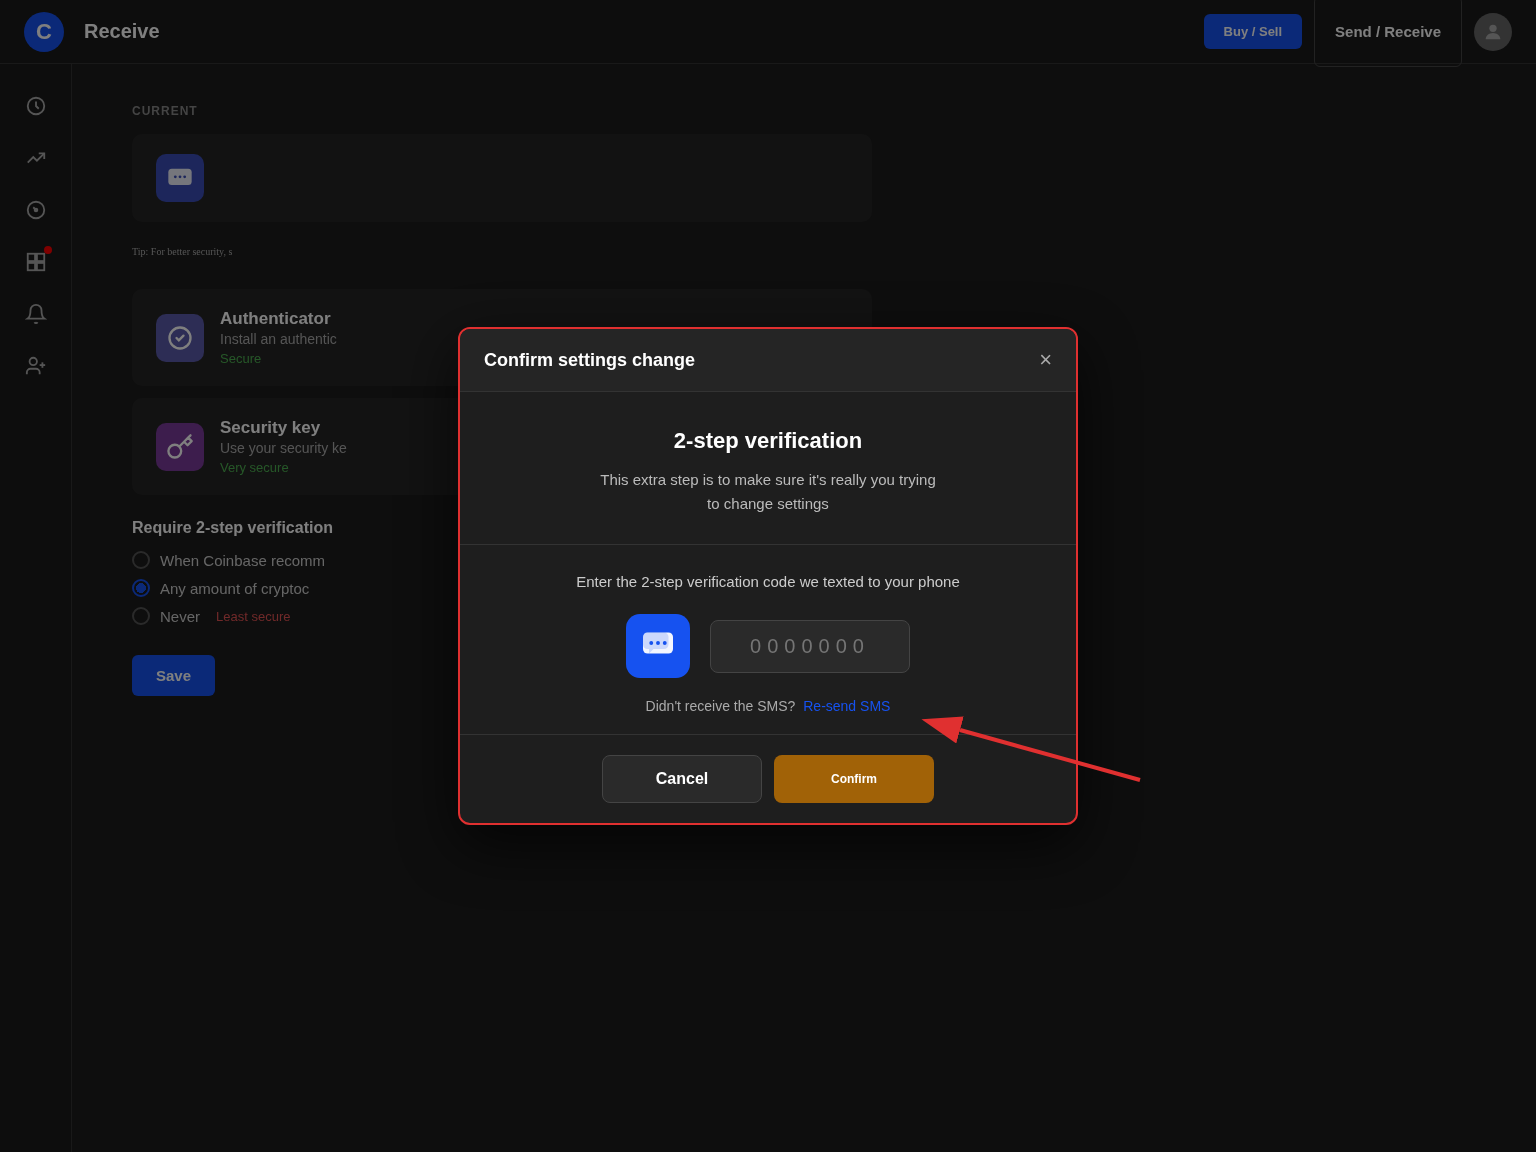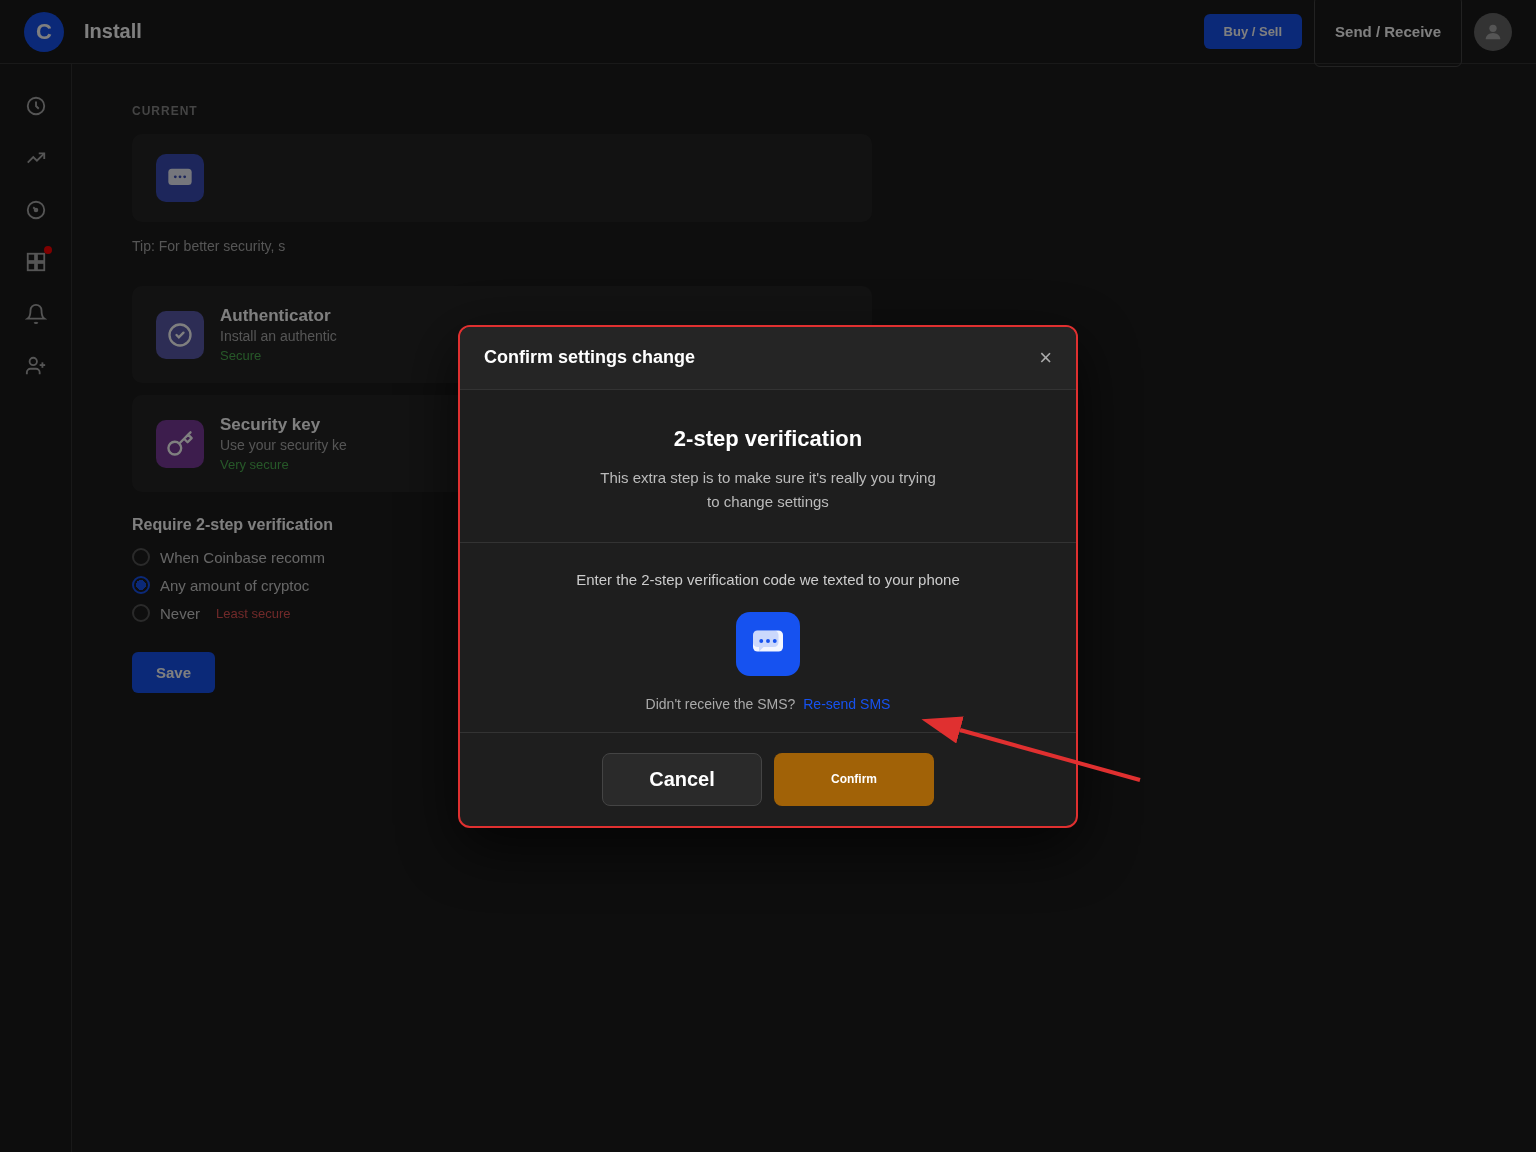--- a/index.html
+++ b/index.html
@@ -158,24 +158,25 @@
       justify-content: center;
       flex-shrink: 0;
     }
     .card-info { flex: 1; }
     .card-title { font-size: 17px; font-weight: 600; color: #fff; }
     .card-subtitle { font-size: 14px; color: #aaa; margin-top: 2px; }
     .card-status-orange { font-size: 13px; color: #f5a623; margin-top: 4px; }
     .card-status-green { font-size: 13px; color: #4caf50; margin-top: 4px; }
 
     .tip-text {
-      font-size: 14px;
+      font-size: 10px;
       color: #aaa;
-      margin: 16px 0 32px 0;
+      margin: 24px 0 32px 0;
       max-width: 740px;
+      font-family: Liberation Serif, serif;
     }
     .tip-text span { color: #aaa; }
 
     .other-label {
       font-size: 12px;
       font-weight: 700;
       color: #888;
       letter-spacing: 1px;
       margin-bottom: 16px;
       text-transform: uppercase;
@@ -331,21 +332,21 @@
       display: flex;
       gap: 12px;
       justify-content: center;
     }
     .btn-cancel {
       background: #2a2a2a;
       color: #fff;
       border: 1px solid #444;
       border-radius: 8px;
       padding: 14px 40px;
-      font-size: 20px;
+      font-size: 16px;
       font-weight: 600;
       cursor: pointer;
       min-width: 160px;
     }
     .btn-confirm {
       background: #a16207;
       color: #fff;
       border: none;
       border-radius: 8px;
       padding: 14px 40px;
@@ -365,21 +366,21 @@
       overflow: visible;
     }
   </style>
 </head>
 <body>
 
 <div class="topbar">
   <div class="topbar-logo">
     <span>C</span>
   </div>
-  <div class="topbar-title">Install</div>
+  <div class="topbar-title">Receive</div>
   <div class="topbar-actions">
     <button class="btn-buy-sell">Buy / Sell</button>
     <button class="btn-send-receive">Send / Receive</button>
     <div class="avatar">
       <svg width="22" height="22" viewBox="0 0 24 24" fill="#aaa">
         <circle cx="12" cy="8" r="4"></circle>
           <path d="M4 20c0-4 3.6-7 8-7s8 3 8 7"></path>
       </svg>
     </div>
   </div>
@@ -522,20 +523,21 @@
       <div class="verify-row">
         <div class="sms-icon">
           <svg width="36" height="36" viewBox="0 0 24 24" fill="none">
             <rect x="2" y="3" width="20" height="14" rx="3" fill="#fff" fill-opacity="0.95"></rect>
             <circle cx="7.5" cy="10" r="1.3" fill="#1652f0"></circle>
             <circle cx="12" cy="10" r="1.3" fill="#1652f0"></circle>
             <circle cx="16.5" cy="10" r="1.3" fill="#1652f0"></circle>
             <path d="M6 17l3-3h7a3 3 0 0 0 3-3V6a3 3 0 0 0-3-3H5a3 3 0 0 0-3 3v5a3 3 0 0 0 3 3h1v3z" fill="#1652f0" fill-opacity="0.18"></path>
           </svg>
         </div>
+        <input class="code-input" type="text" value="" placeholder="0000000" style="">
       </div>
       <div class="resend-row">
         <span>Didn't receive the SMS?</span>
         <a class="resend-link">Re-send SMS</a>
       </div>
     </div>
 
     <div class="modal-footer">
       <button class="btn-cancel">Cancel</button>
       <button class="btn-confirm">Confirm</button>

